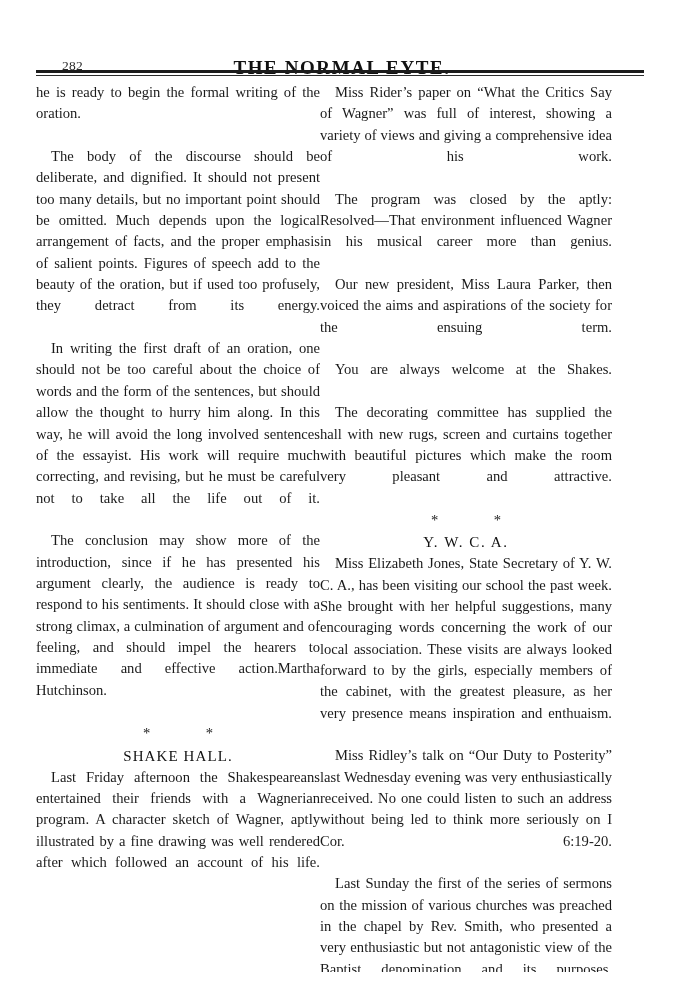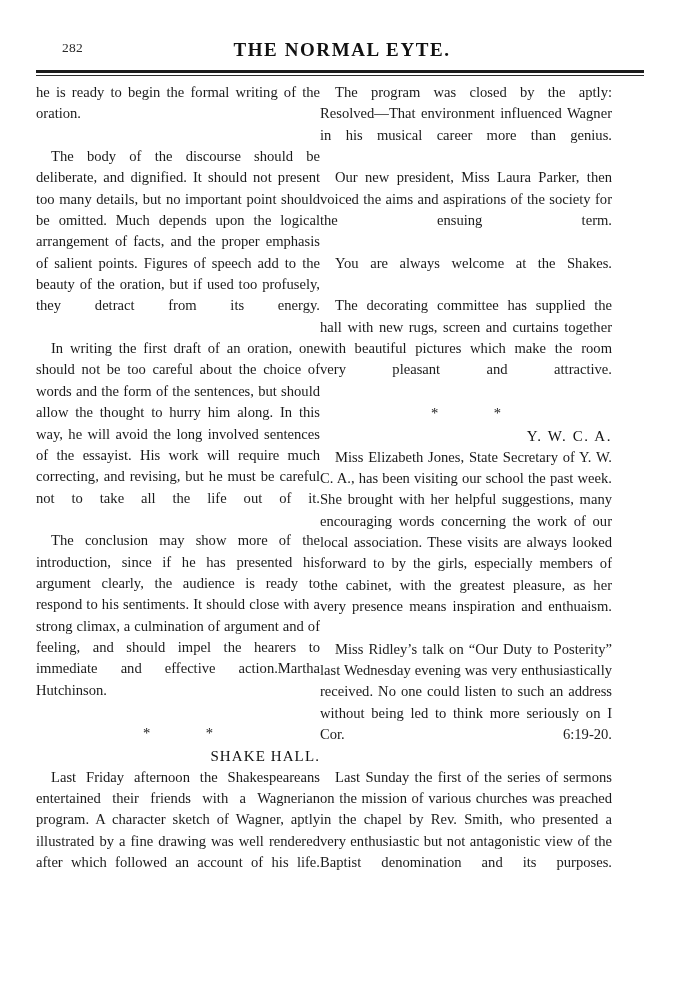--- a/index.html
+++ b/index.html
@@ -19,21 +19,21 @@
     position: relative;
     width: 680px;
     height: 1000px;
     box-sizing: border-box;
     padding: 0;
   }
 
   
   .running-head {
     position: absolute;
-    top: 39px;
+    top: 57px;
     left: 36px;
     right: 32px;
     height: 20px;
     font-family: Liberation Serif, serif;
   }
   .folio {
     position: absolute;
     left: 26px;
     top: 1px;
     font-size: 13.5px;
@@ -114,21 +114,21 @@
     font-size: 14.6px;
     line-height: 21.35px;
     letter-spacing: 26px;
     text-indent: 26px;
     color: #1a1a1a;
     margin: 1px 0 0 0;
   }
 
   h2.section-head {
     margin: 0 0 0 0;
-    text-align: right;
+    text-align: center;
     font-size: 15px;
     font-weight: normal;
     line-height: 22px;
     letter-spacing: 1.1px;
     color: #111;
   }
   h2.section-head.spaced {
     letter-spacing: 1.6px;
   }
 </style>
@@ -161,20 +161,21 @@
       <div class="ast-sep">*  *</div>
 
       <h2 class="section-head">SHAKE HALL.</h2>
 
       <p class="para">Last Friday afternoon the Shakespeareans entertained their friends with a Wagnerian program. A character sketch of Wagner, aptly illustrated by a fine drawing was well rendered after which followed an account of his life.</p>
 
     </div>
 
     <div class="col col-right">
 
+      <p class="para">Miss Rider’s paper on “What the Critics Say of Wagner” was full of interest, showing a variety of views and giving a comprehensive idea of his work.</p>
       <p class="para">The program was closed by the aptly: Resolved—That environment influenced Wagner in his musical career more than genius.</p>
       <p class="para">Our new president, Miss Laura Parker, then voiced the aims and aspirations of the society for the ensuing term.</p>
       <p class="para">You are always welcome at the Shakes.</p>
       <p class="para">The decorating committee has supplied the hall with new rugs, screen and curtains together with beautiful pictures which make the room very pleasant and attractive.</p>
 
       <div class="ast-sep">*  *</div>
 
       <h2 class="section-head spaced">Y. W. C. A.</h2>
 
       <p class="para">Miss Elizabeth Jones, State Secretary of Y. W. C. A., has been visiting our school the past week. She brought with her helpful suggestions, many encouraging words concerning the work of our local association. These visits are always looked forward to by the girls, especially members of the cabinet, with the greatest pleasure, as her very presence means inspiration and enthuaism.</p>

